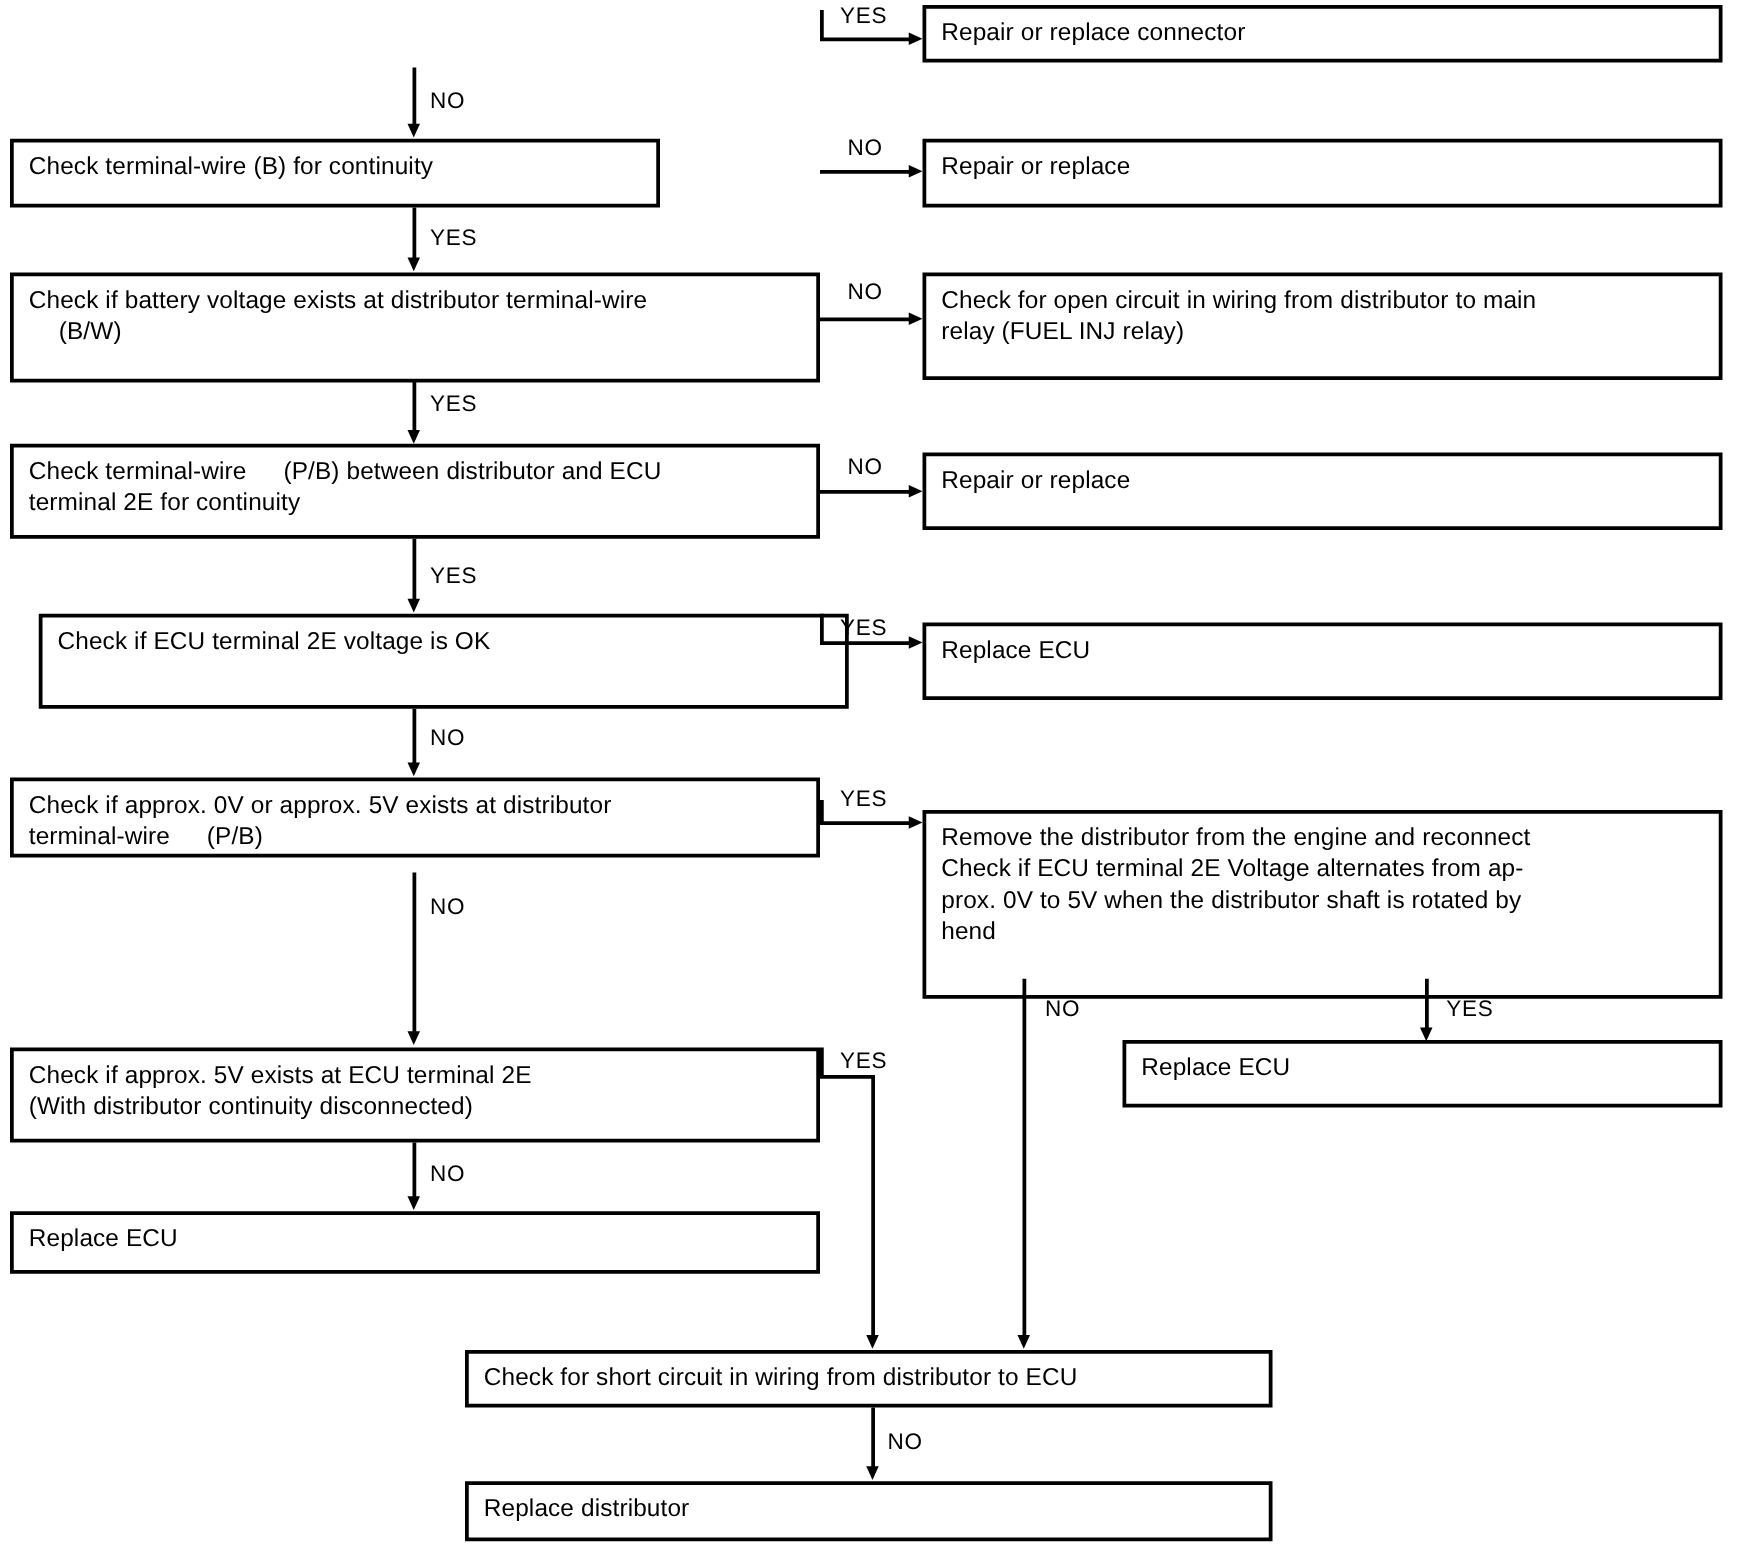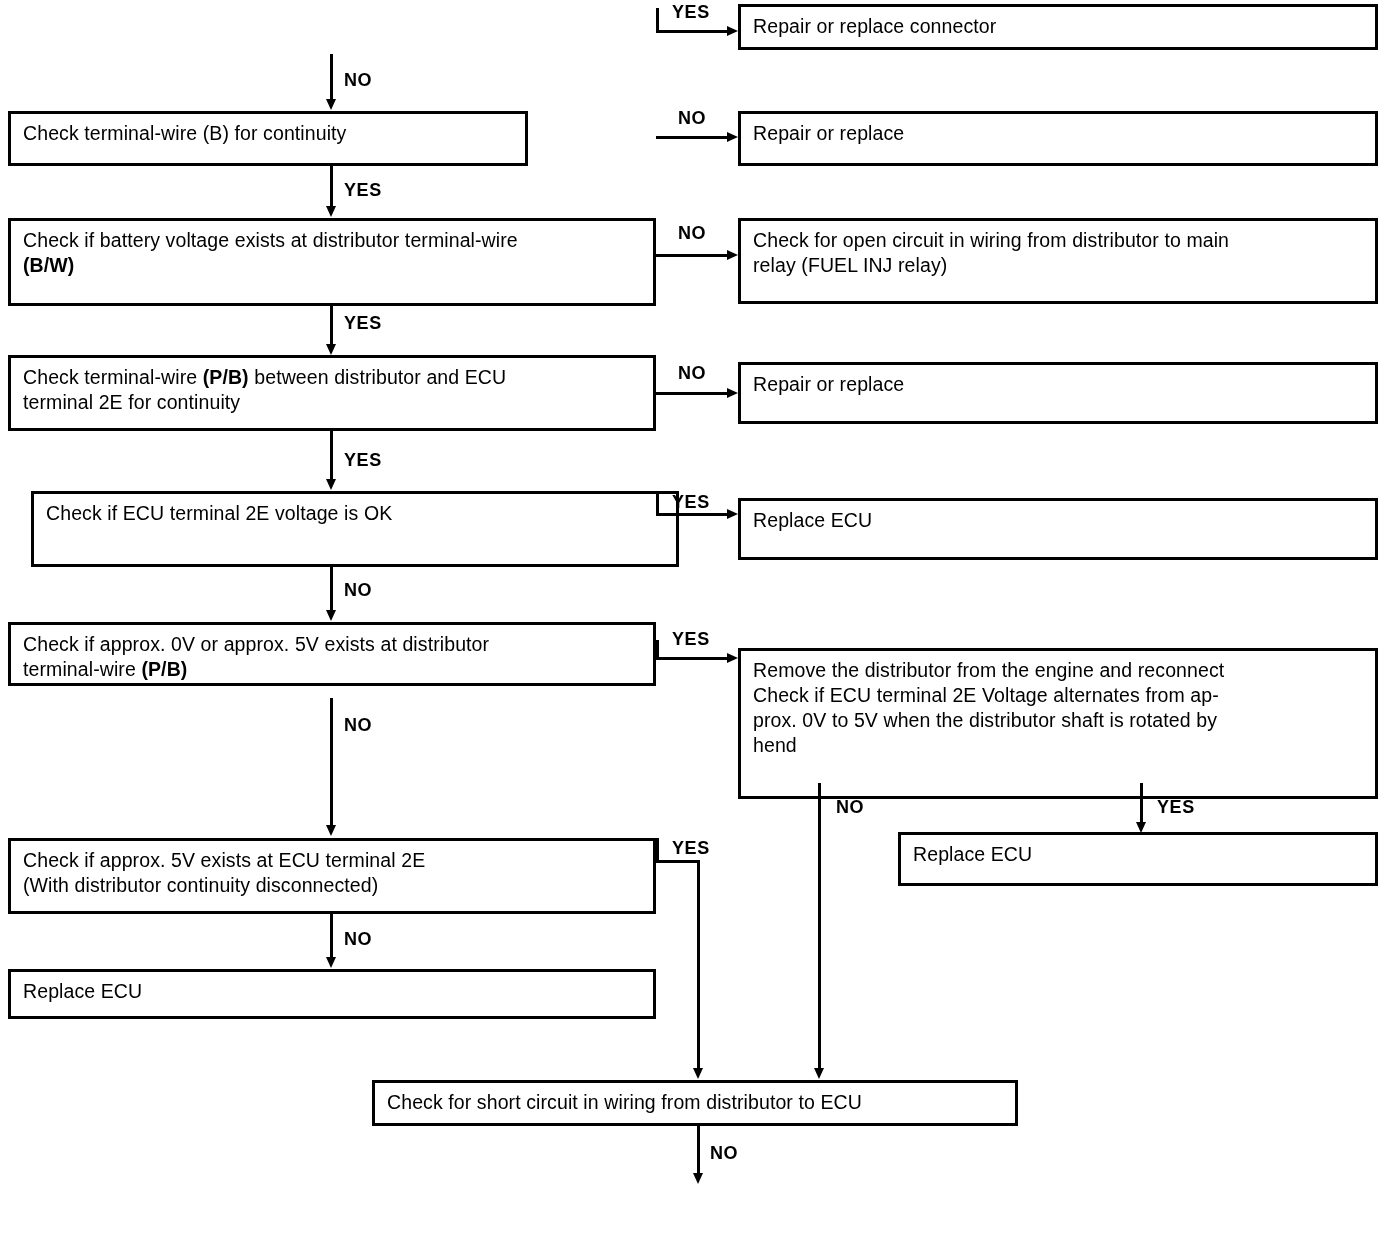--- a/index.html
+++ b/index.html
@@ -23,25 +23,25 @@
     box-sizing: border-box;
     border: 3px solid #000000;
     background: #ffffff;
     padding: 7px 12px 5px 12px;
     font-size: 19.5px;
     line-height: 25px;
     letter-spacing: 0.1px;
     color: #000000;
   }
   .box .line { display: block; white-space: pre; }
-  .box b { font-weight: bold; }
+  .box b { font-weight: normal; margin-left: 24px; }
   .label {
     position: absolute;
     font-size: 18px;
-    font-weight: bold;
+    font-weight: normal;
     letter-spacing: 0.6px;
     color: #000000;
     white-space: nowrap;
     text-align: right;
   }
   .vline {
     position: absolute;
     width: 3px;
     background: #000000;
   }
@@ -135,20 +135,23 @@
   </div>
 
   <div class="box" style="left:8px; top:969px; width:648px; height:50px;">
     <span class="line">Replace ECU</span>
   </div>
 
   <div class="box" style="left:372px; top:1080px; width:646px; height:46px;">
     <span class="line">Check for short circuit in wiring from distributor to ECU</span>
   </div>
 
+  <div class="box" style="left:372px; top:1185px; width:646px; height:48px;">
+    <span class="line">Replace distributor</span>
+  </div>
 
   <div class="vline" style="left:656px; top:8px; width:3px; height:24px;"></div>
   <div class="hline" style="left:656px; top:30px; width:72px; height:3px;"></div>
   <div class="arrow-right" style="left:727px; top:26px;"></div>
 
   <div class="vline" style="left:330px; top:54px; width:3px; height:47px;"></div>
   <div class="arrow-down" style="left:326px; top:99px;"></div>
 
   <div class="hline" style="left:656px; top:136px; width:72px; height:3px;"></div>
   <div class="arrow-right" style="left:727px; top:132px;"></div>

